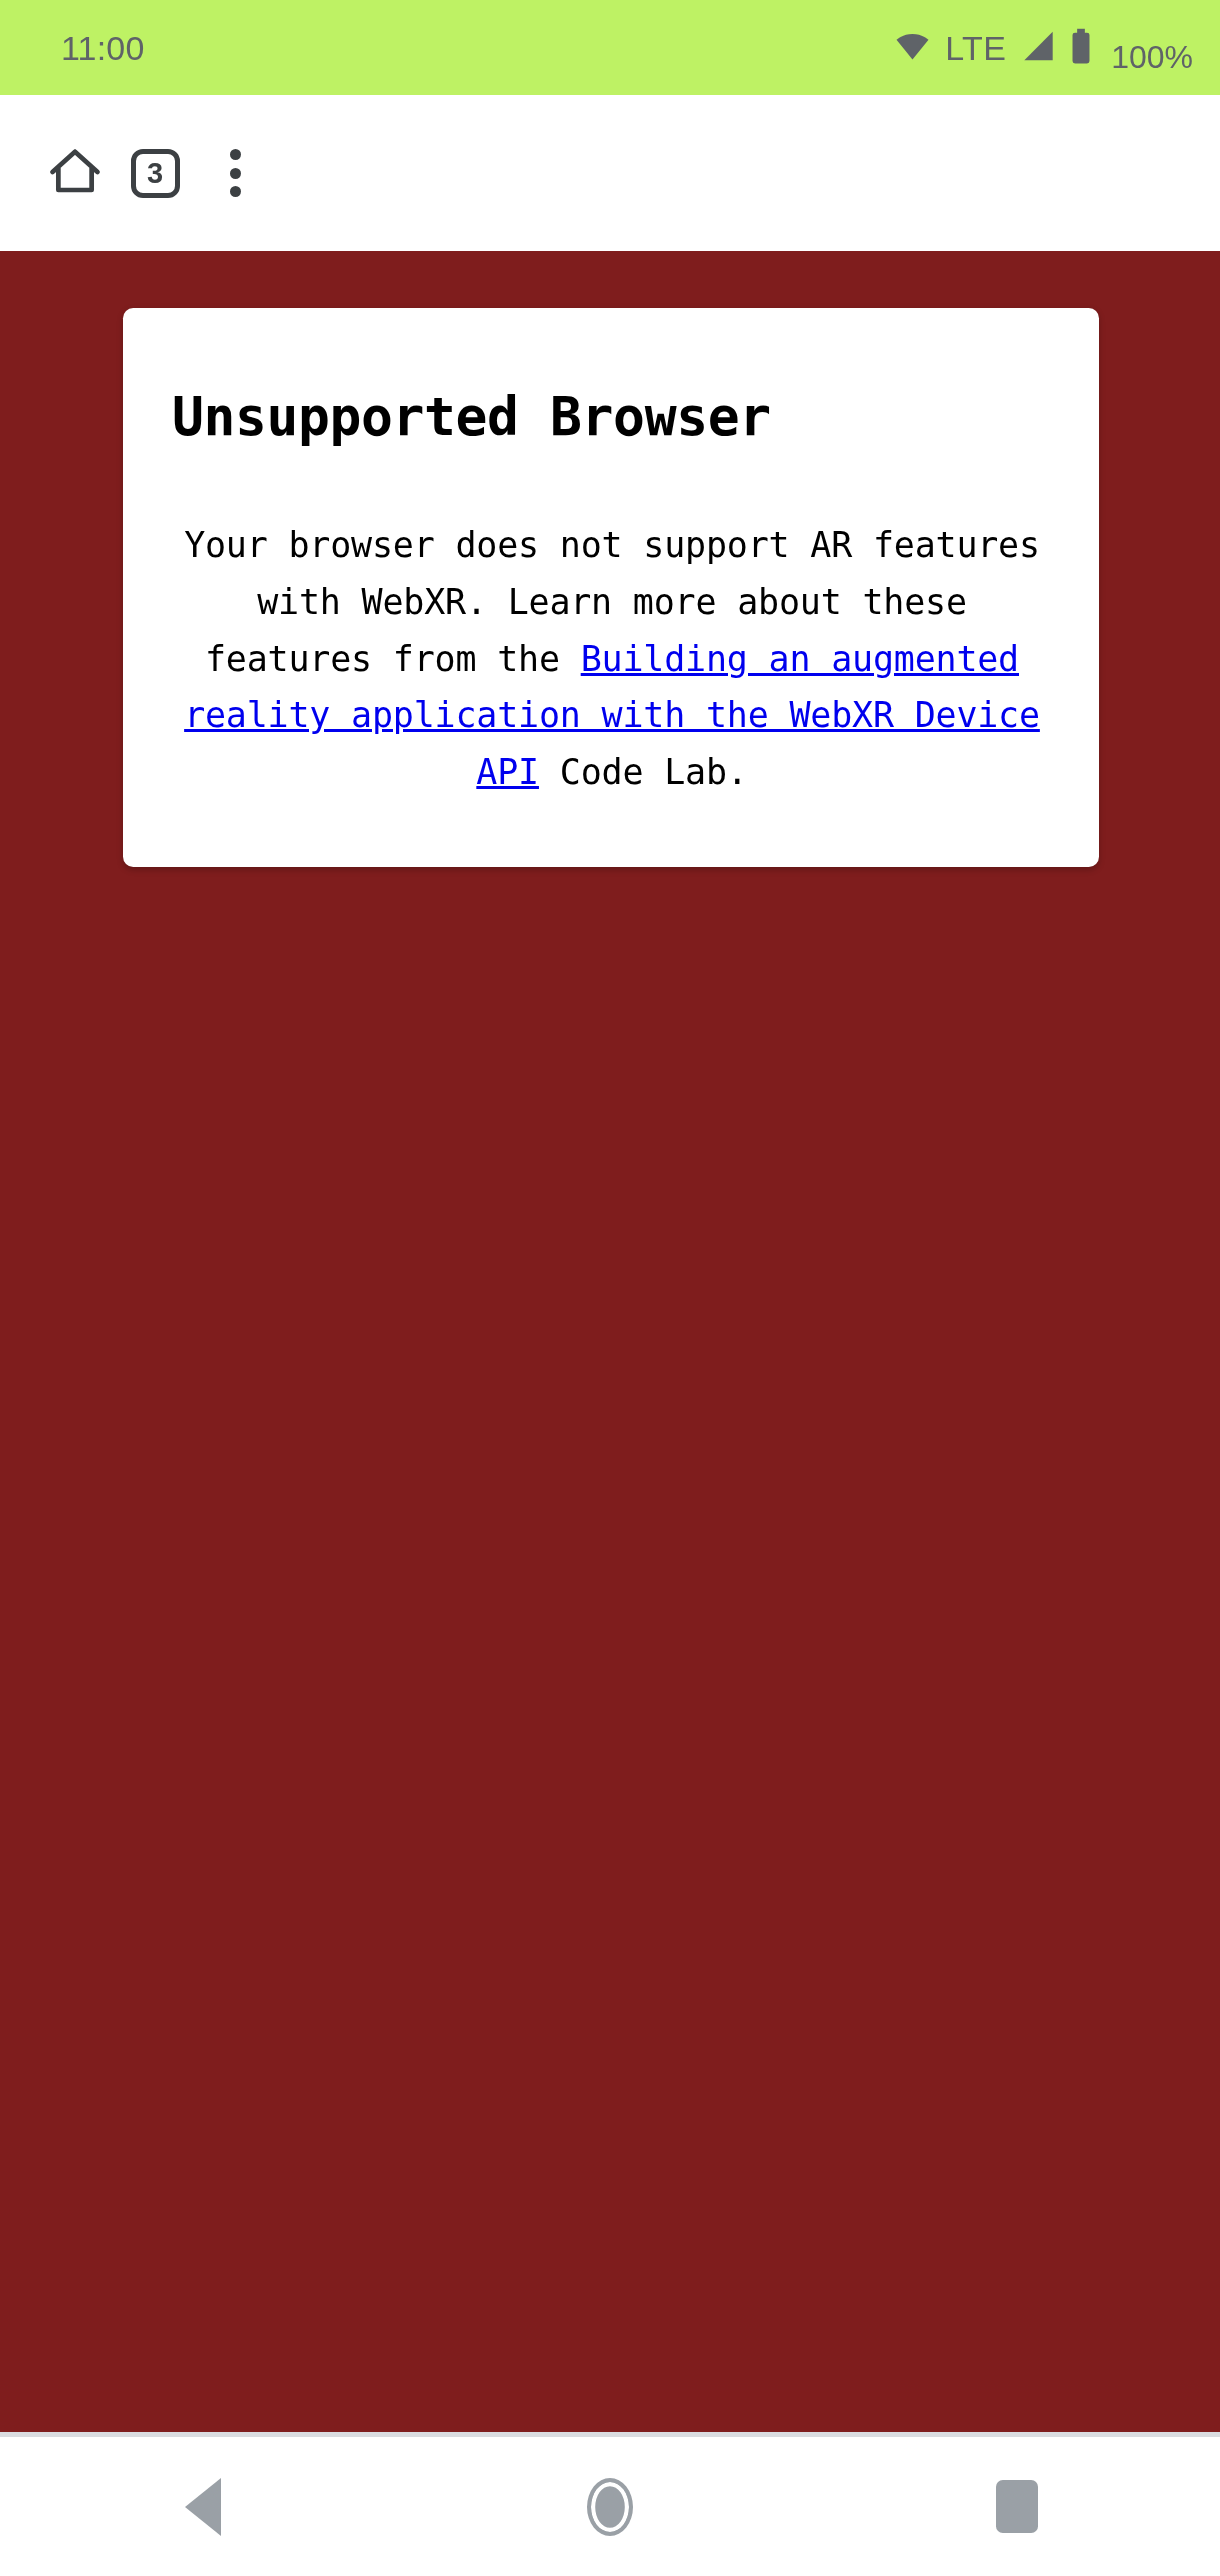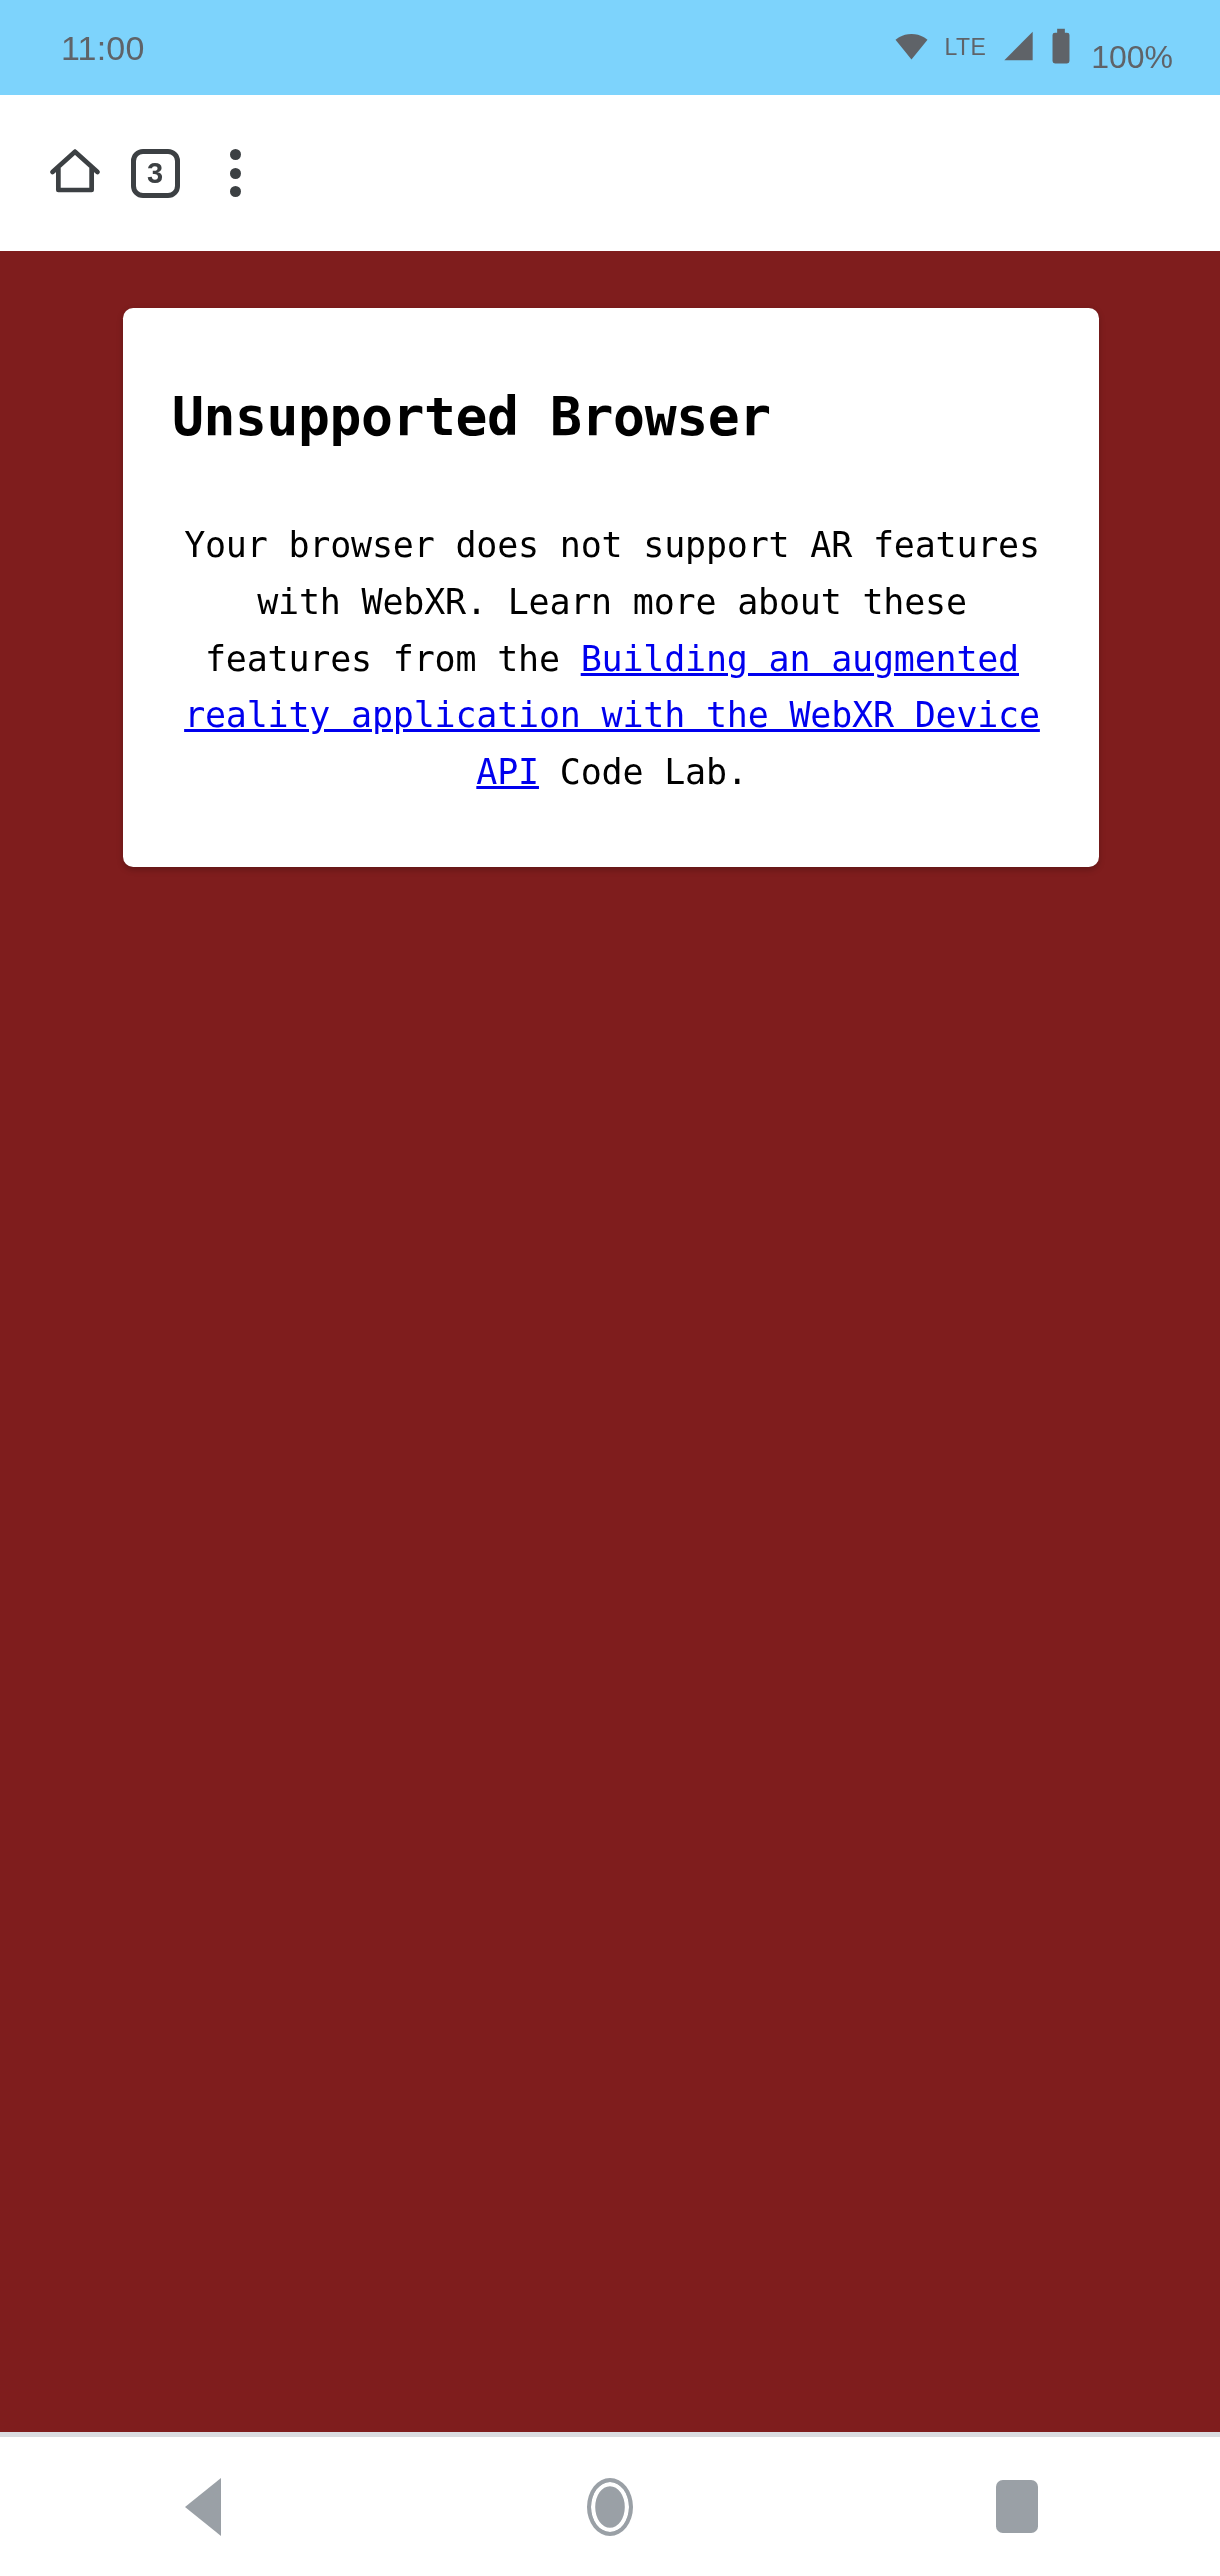--- a/index.html
+++ b/index.html
@@ -17,46 +17,46 @@
     width: 1220px;
     height: 2576px;
     background: #ffffff;
     display: flex;
     flex-direction: column;
   }
 
   
   .status-bar {
     height: 95px;
-    background: #7dd3fc;
+    background: #bef264;
     display: flex;
     align-items: center;
     justify-content: space-between;
-    padding: 0 47px 0 61px;
+    padding: 0 27px 0 61px;
     flex: 0 0 auto;
     gap: 28px;
   }
 
   .status-clock {
     font-size: 34px;
     color: #5f6368;
     letter-spacing: 0.2px;
     line-height: 1;
   }
 
   .status-right {
     display: flex;
     align-items: center;
     gap: 13.6px;
   }
 
   .status-icon { display: block; }
 
   .status-lte {
-    font-size: 23px;
+    font-size: 34px;
     color: #5f6368;
     letter-spacing: 0.4px;
     line-height: 1;
   }
 
   .status-battery-pct {
     font-size: 32px;
     color: #5f6368;
     line-height: 1;
     margin-left: 5.1px;

